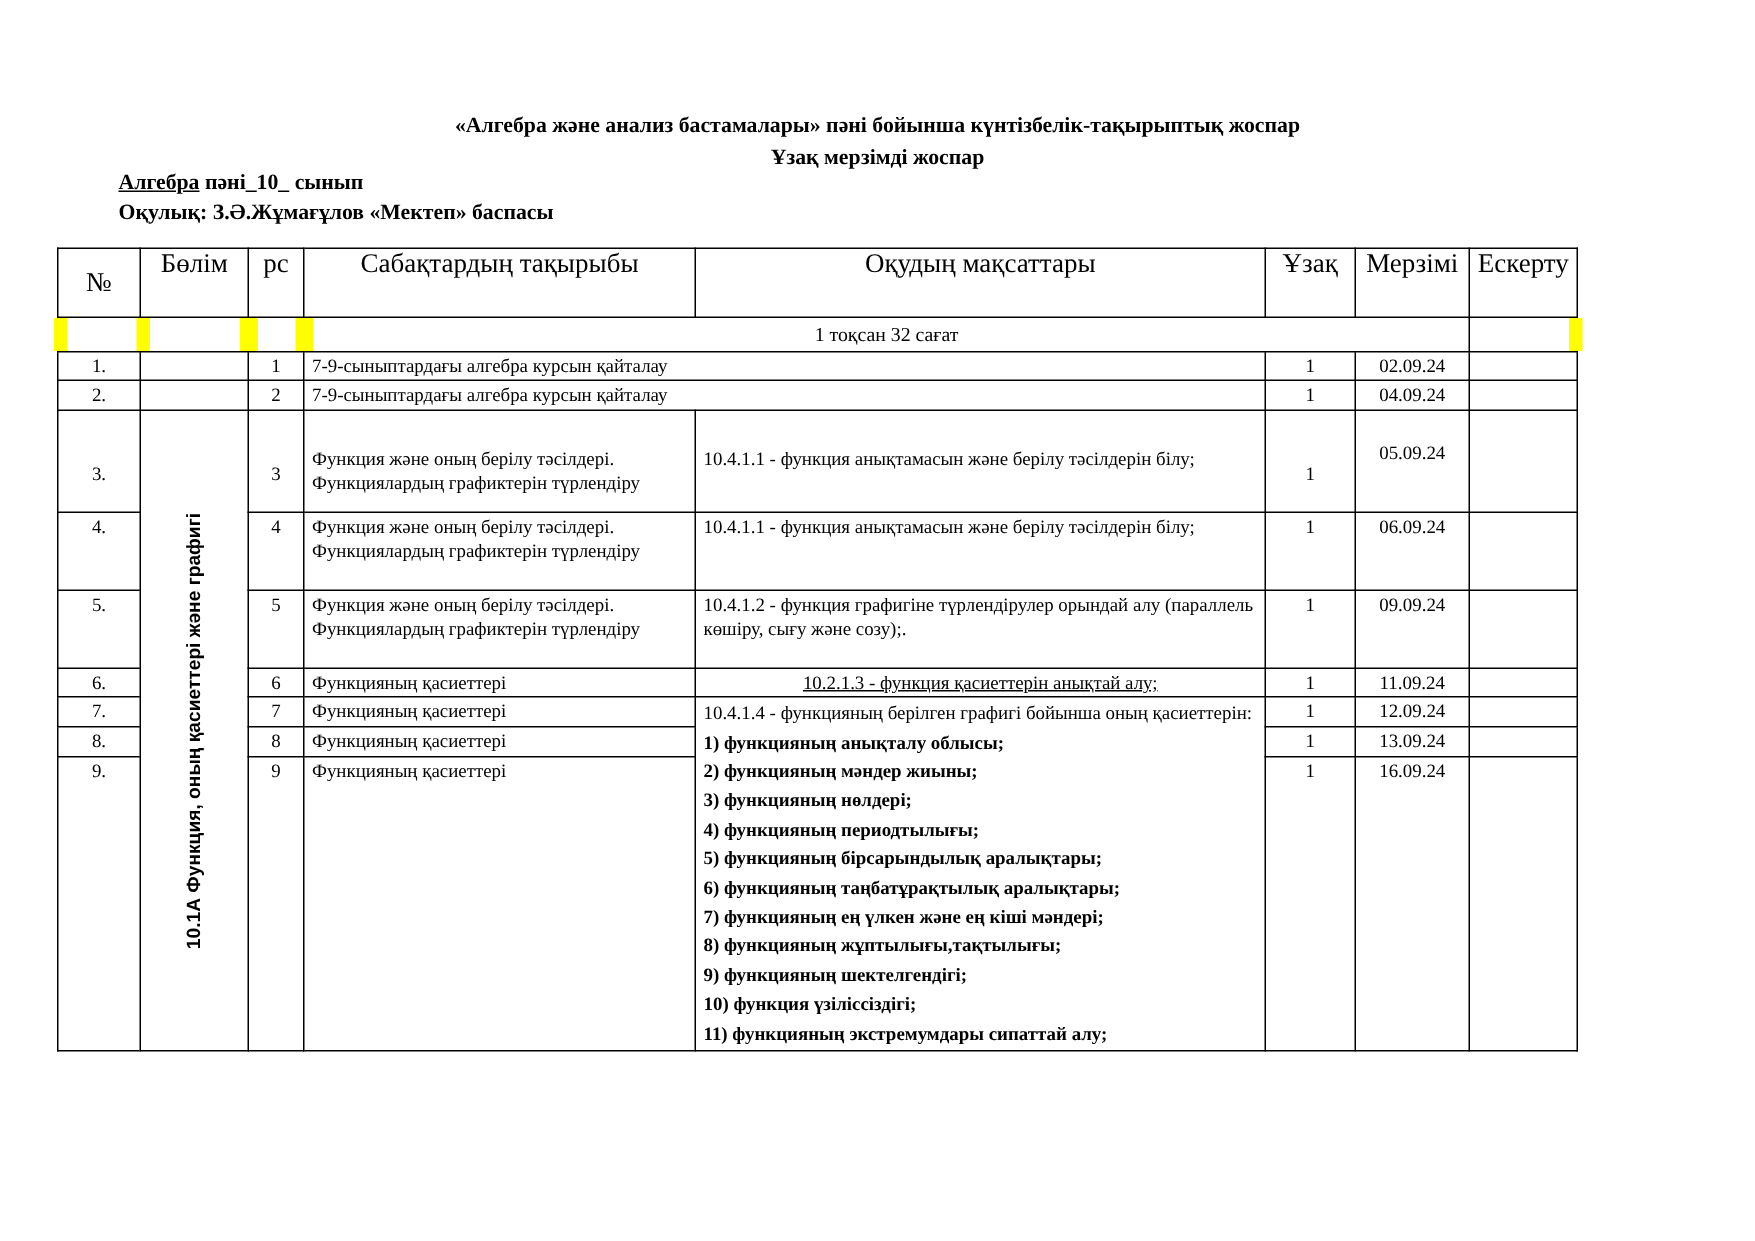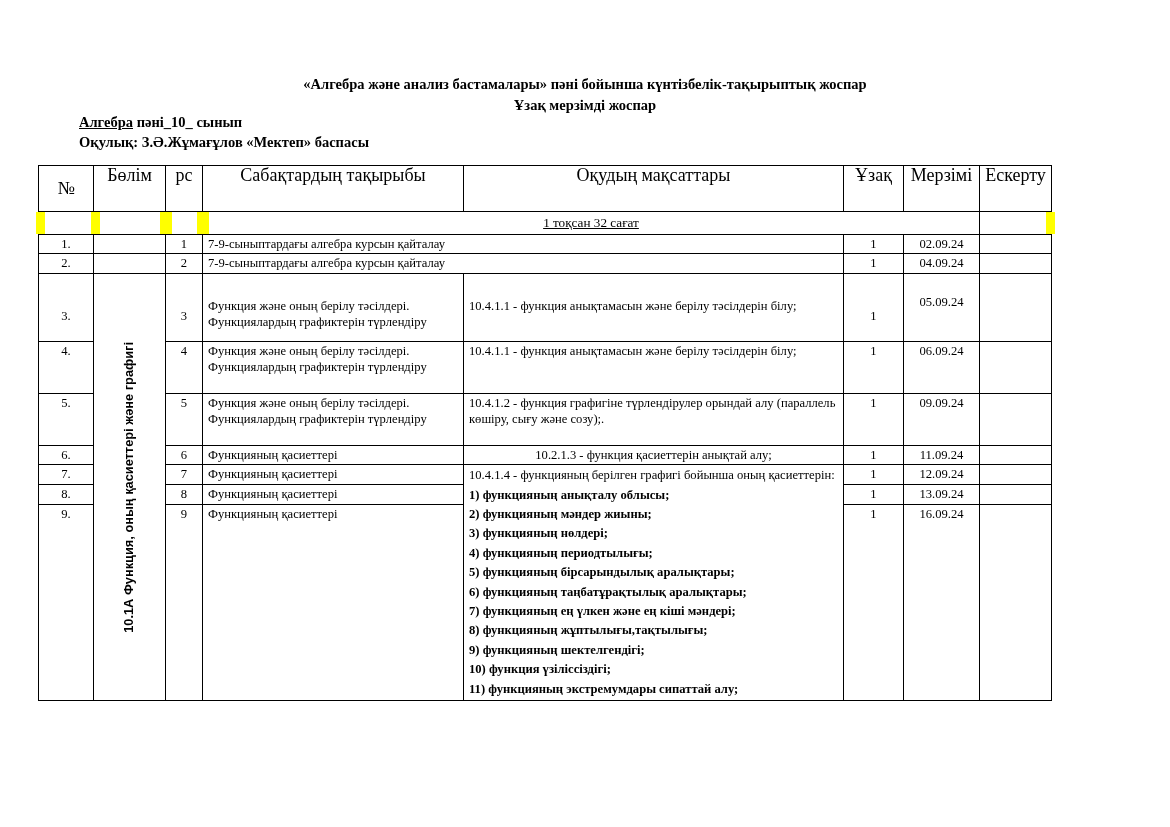--- a/index.html
+++ b/index.html
@@ -96,21 +96,21 @@
   .quarter-row td {
     height: 22px;
     padding: 0;
     vertical-align: middle;
   }
   .quarter-cell {
     text-align: center;
     font-weight: bold;
     font-size: 13.2px;
   }
-  .hl-left  { position: relative; text-decoration: underline; }
+  .hl-left  { position: relative; }
   .hl-left::before {
     content: "";
     position: absolute;
     left: -3px; top: 0; bottom: 0;
     width: 9px;
     background: #ffff00;
   }
   .hl-right { position: relative; }
   .hl-right::after {
     content: "";
@@ -135,21 +135,21 @@
     vertical-align: top;
     padding-top: 1px;
   }
   td.cell-date {
     text-align: center;
     vertical-align: top;
     padding-top: 1px;
   }
   td.cell-topic { padding-left: 5px; }
   td.cell-goal  { padding-left: 5px; }
-  td.cell-goal.centered { text-align: center; padding-left: 3px; }
+  td.cell-goal.centered { text-align: center; padding-left: 3px; text-decoration: underline; }
 
   
   td.cell-section {
     padding: 0;
     vertical-align: bottom;
     text-align: center;
     position: relative;
   }
   .rot-wrap {
     position: absolute;

